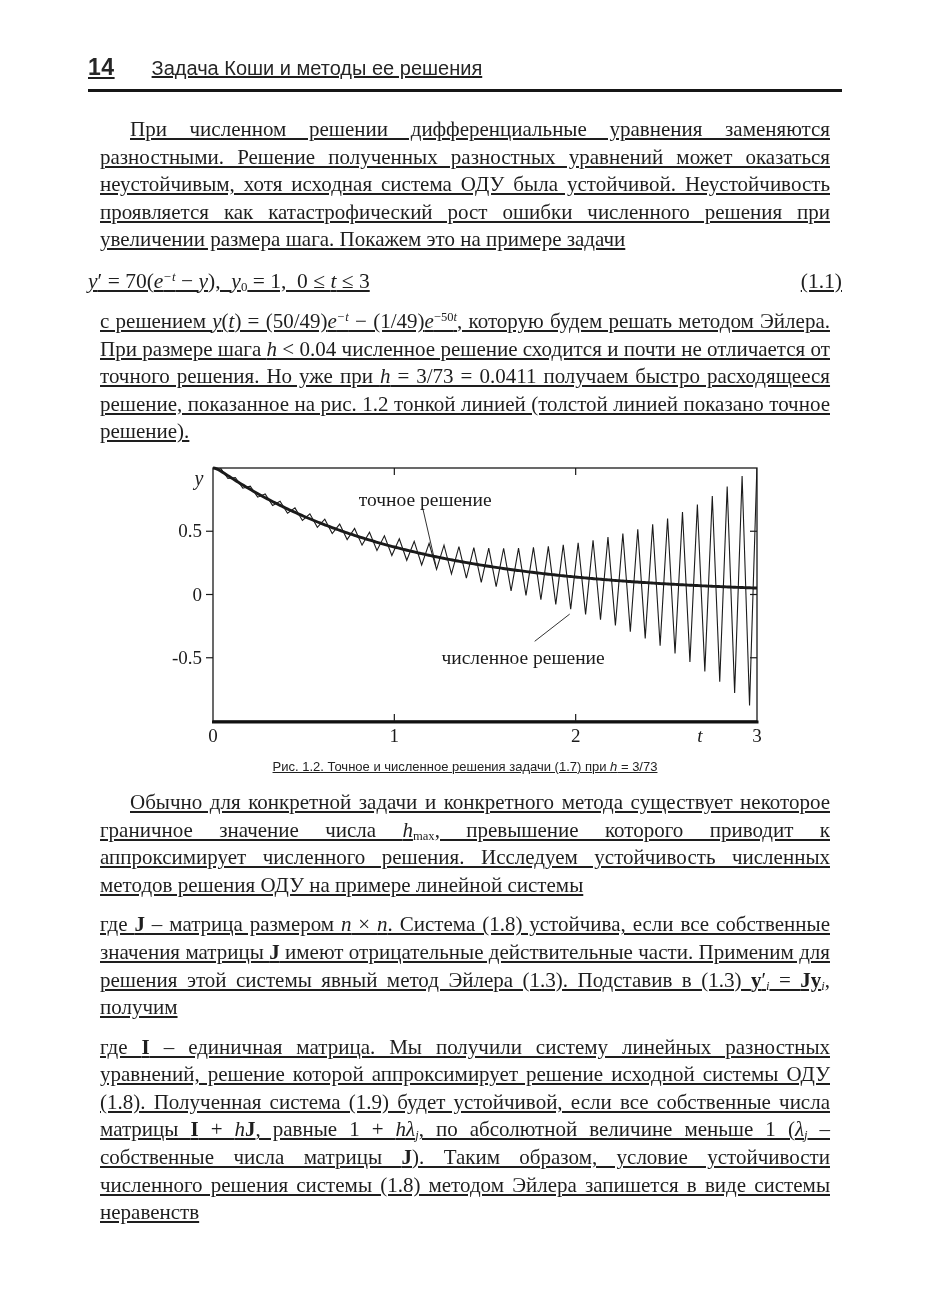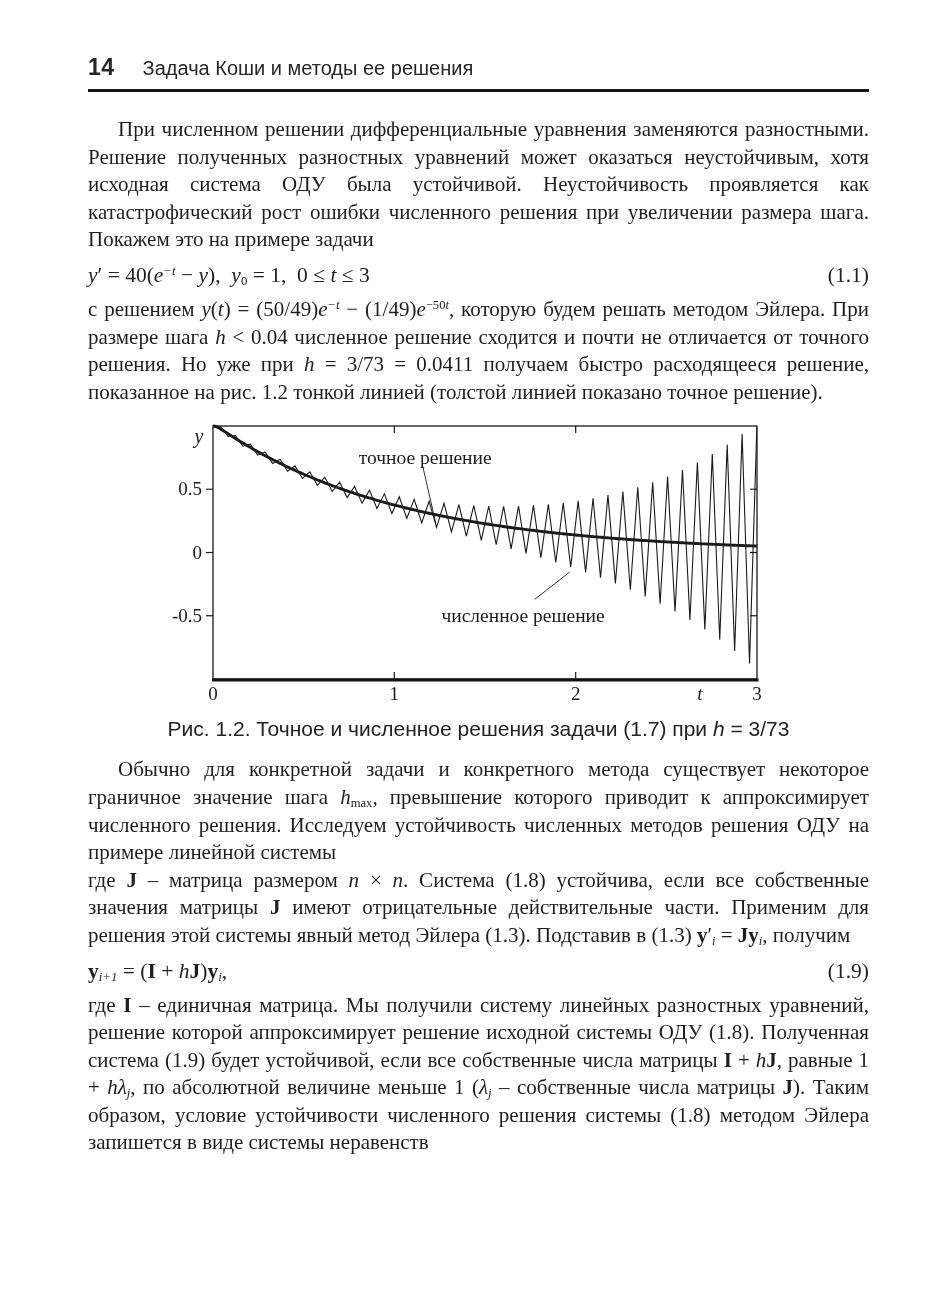--- a/index.html
+++ b/index.html
@@ -1,53 +1,53 @@
 <!DOCTYPE html>
 <html><head>
 <meta charset="utf-8">
 <style>
   html,body{margin:0;padding:0;background:#fff;}
   body{width:945px;height:1299px;overflow:hidden;color:#1e1e1e;
        font-family:"Liberation Serif","DejaVu Serif",serif;}
-  .page{padding:54px 76px 0 88px;}
+  .page{padding:54px 103px 0 88px;text-decoration:underline;}
   
   .page-header{display:flex;align-items:baseline;gap:28px;
                font-family:"Liberation Sans","DejaVu Sans",sans-serif;color:#262626;}
   .chapter-num{font-size:23px;font-weight:700;letter-spacing:.5px;}
-  .chapter-title{font-size:20px;}
+  .chapter-title{font-size:20px;margin-left:9px;}
   .header-rule{height:3px;background:#161616;margin-top:8px;}
   
   #content{margin-top:24px;}
-  .para{font-size:21px;line-height:27.6px;text-align:justify;margin:0;}
+  .para{font-size:21px;line-height:27.6px;text-align:justify;margin:12px;}
   .para.indent{text-indent:30px;}
   .equation{display:flex;justify-content:space-between;align-items:baseline;
             font-size:21.5px;line-height:30px;margin:6px 0;}
   .i{font-style:italic;}
   .b{font-weight:700;}
   .sup{font-size:.6em;vertical-align:.55em;line-height:0;}
   .sub{font-size:.6em;vertical-align:-.25em;line-height:0;}
   
   figure{margin:10px 0 0 80px;width:625px;}
   svg text{font-family:"Liberation Serif","DejaVu Serif",serif;fill:#1b1b1b;}
-  .fig-caption{font-family:"Liberation Sans","DejaVu Sans",sans-serif;font-size:21px;
+  .fig-caption{font-family:"Liberation Sans","DejaVu Sans",sans-serif;font-size:13px;
                color:#222;text-align:center;margin:4px 0 15px 0;}
 </style>
 </head>
 <body>
 
 <div class="page">
   <div class="page-header">
     <span class="chapter-num">14</span>
     <span class="chapter-title">Задача Коши и методы ее решения</span>
   </div>
   <div class="header-rule"></div>
   <div id="content">
       <p class="para indent"><span>При численном решении дифференциальные уравнения заменяются разностными. Решение полученных разностных уравнений может оказаться неустойчивым, хотя исходная система ОДУ была устойчивой. Неустойчивость проявляется как катастрофический рост ошибки численного решения при увеличении размера шага. Покажем это на примере задачи</span></p>
       <div class="equation">
-        <span><span class="i">y</span><span>′ = 40(</span><span class="i">e</span><span class="i sup">−t</span><span> − </span><span class="i">y</span><span>),&nbsp; </span><span class="i">y</span><span class="sub">0</span><span> = 1,&nbsp; 0 ≤ </span><span class="i">t</span><span> ≤ 3</span></span>
+        <span><span class="i">y</span><span>′ = 70(</span><span class="i">e</span><span class="i sup">−t</span><span> − </span><span class="i">y</span><span>),&nbsp; </span><span class="i">y</span><span class="sub">0</span><span> = 1,&nbsp; 0 ≤ </span><span class="i">t</span><span> ≤ 3</span></span>
         <span>(1.1)</span>
       </div>
       <p class="para"><span>с решением </span><span class="i">y</span><span>(</span><span class="i">t</span><span>) = (50/49)</span><span class="i">e</span><span class="i sup">−t</span><span> − (1/49)</span><span class="i">e</span><span class="sup">−50</span><span class="i sup">t</span><span>, которую будем решать методом Эйлера. При размере шага </span><span class="i">h</span><span> &lt; 0.04 численное решение сходится и почти не отличается от точного решения. Но уже при </span><span class="i">h</span><span> = 3/73 = 0.0411 получаем быстро расходящееся решение, показанное на рис. 1.2 тонкой линией (толстой линией показано точное решение).</span></p>
       <figure><svg width="625" height="293" viewBox="0 0 625 293">
           <defs>
             <clipPath id="plotclip">
               <rect x="45" y="10" width="544" height="253"></rect>
             </clipPath>
           </defs>
           <polyline points="45.00,10.00 52.45,10.00 59.90,20.47 67.36,19.47 74.81,30.16 82.26,28.14 89.71,39.15 97.16,36.05 104.62,47.50 112.07,43.28 119.52,55.26 126.97,49.85 134.42,62.50 141.88,55.82 149.33,69.26 156.78,61.21 164.23,75.58 171.68,66.08 179.14,81.53 186.59,70.43 194.04,87.13 201.49,74.31 208.95,92.43 216.40,77.74 223.85,97.47 231.30,80.72 238.75,102.30 246.21,83.29 253.66,106.93 261.11,85.44 268.56,111.42 276.01,87.19 283.47,115.80 290.92,88.55 298.37,120.10 305.82,89.52 313.27,124.37 320.73,90.10 328.18,128.63 335.63,90.27 343.08,132.92 350.53,90.04 357.99,137.30 365.44,89.40 372.89,141.78 380.34,88.31 387.79,146.43 395.25,86.78 402.70,151.28 410.15,84.76 417.60,156.38 425.05,82.23 432.51,161.78 439.96,79.16 447.41,167.54 454.86,75.50 462.32,173.73 469.77,71.21 477.22,180.39 484.67,66.23 492.12,187.61 499.58,60.51 507.03,195.46 514.48,53.97 521.93,204.04 529.38,46.53 536.84,213.42 544.29,38.11 551.74,223.72 559.19,28.60 566.64,235.05 574.10,17.91 581.55,247.54 589.00,5.89" fill="none" stroke="#1b1b1b" stroke-width="1.1" clip-path="url(#plotclip)"></polyline>
@@ -72,21 +72,17 @@
           <text x="34" y="142.5" text-anchor="end" font-size="19">0</text>
           <text x="34" y="205.75" text-anchor="end" font-size="19">-0.5</text>
           <text x="31" y="27" text-anchor="middle" font-size="20" font-style="italic">y</text>
           <text x="532" y="284" text-anchor="middle" font-size="19" font-style="italic">t</text>
           <line x1="254.80266666666665" y1="50.48" x2="267.85866666666664" y2="107.405" stroke="#1b1b1b" stroke-width="0.9"></line>
           <text x="257.15999999999997" y="47.625" text-anchor="middle" font-size="19.5">точное решение</text>
           <line x1="366.68533333333335" y1="183.305" x2="401.6826666666667" y2="156.10750000000002" stroke="#1b1b1b" stroke-width="0.9"></line>
           <text x="355.08" y="205.75" text-anchor="middle" font-size="19.5">численное решение</text>
         </svg></figure>
       <div class="fig-caption"><span>Рис. 1.2. Точное и численное решения задачи (1.7) при </span><span class="i">h</span><span> = 3/73</span></div>
-      <p class="para indent"><span>Обычно для конкретной задачи и конкретного метода существует некоторое граничное значение шага </span><span class="i">h</span><span class="sub">max</span><span>, превышение которого приводит к аппроксимирует численного решения. Исследуем устойчивость численных методов решения ОДУ на примере линейной системы</span></p>
+      <p class="para indent"><span>Обычно для конкретной задачи и конкретного метода существует некоторое граничное значение числа </span><span class="i">h</span><span class="sub">max</span><span>, превышение которого приводит к аппроксимирует численного решения. Исследуем устойчивость численных методов решения ОДУ на примере линейной системы</span></p>
       <p class="para"><span>где </span><span class="b">J</span><span> – матрица размером </span><span class="i">n</span><span> × </span><span class="i">n</span><span>. Система (1.8) устойчива, если все собственные значения матрицы </span><span class="b">J</span><span> имеют отрицательные действительные части. Применим для решения этой системы явный метод Эйлера (1.3). Подставив в (1.3) </span><span class="b">y</span><span>′</span><span class="i sub">i</span><span> = </span><span class="b">Jy</span><span class="i sub">i</span><span>, получим</span></p>
-      <div class="equation">
-        <span><span class="b">y</span><span class="i sub">i+1</span><span> = (</span><span class="b">I</span><span> + </span><span class="i">h</span><span class="b">J</span><span>)</span><span class="b">y</span><span class="i sub">i</span><span>,</span></span>
-        <span>(1.9)</span>
-      </div>
       <p class="para"><span>где </span><span class="b">I</span><span> – единичная матрица. Мы получили систему линейных разностных уравнений, решение которой аппроксимирует решение исходной системы ОДУ (1.8). Полученная система (1.9) будет устойчивой, если все собственные числа матрицы </span><span class="b">I</span><span> + </span><span class="i">h</span><span class="b">J</span><span>, равные 1 + </span><span class="i">hλ</span><span class="i sub">j</span><span>, по абсолютной величине меньше 1 (</span><span class="i">λ</span><span class="i sub">j</span><span> – собственные числа матрицы </span><span class="b">J</span><span>). Таким образом, условие устойчивости численного решения системы (1.8) методом Эйлера запишется в виде системы неравенств</span></p>
     </div>
 </div>
 
 </body></html>

